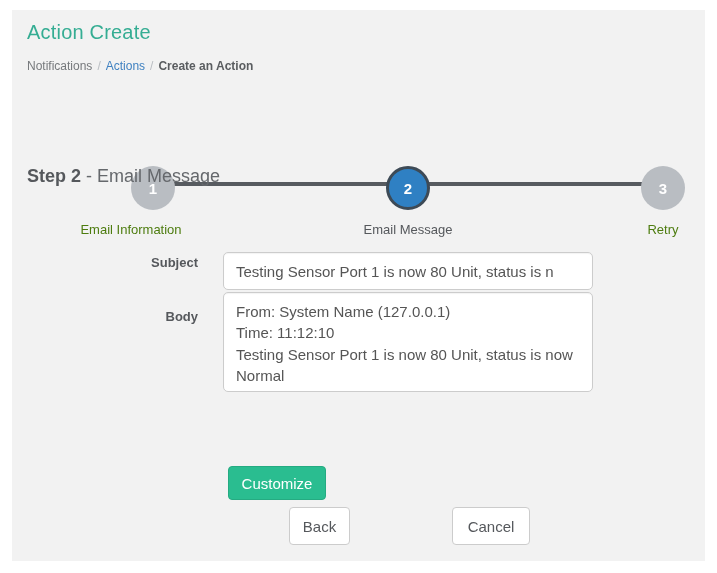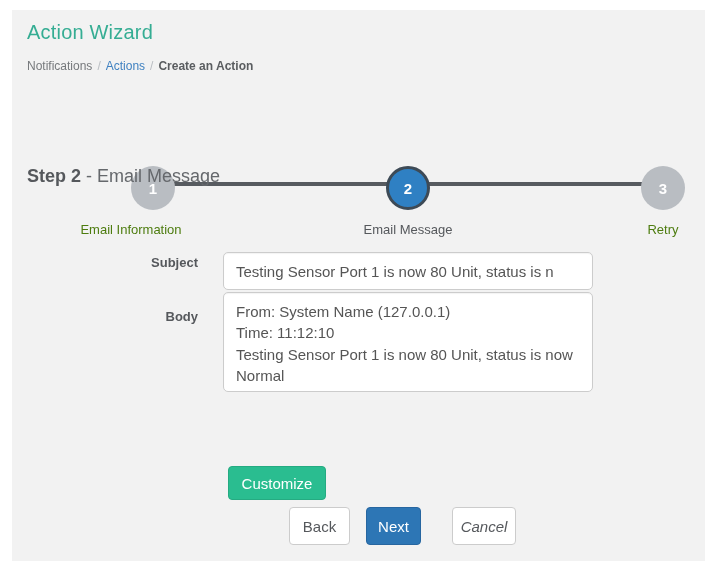--- a/index.html
+++ b/index.html
@@ -80,28 +80,28 @@
   .btn-row { position:absolute; left:0; top:497px; width:693px; height:38px; }
   .btn-default {
     position:absolute; height:38px;
     background:#ffffff; border:1px solid #cccccc; color:#55585c;
   }
   .btn-back { left:277px; width:61px; }
   .btn-next {
     position:absolute; left:354px; width:55px; height:38px;
     background:#2d76b5; border:1px solid #2766a0; color:#ffffff;
   }
-  .btn-cancel { left:440px; width:64px;font-style:italic; }
+  .btn-cancel { left:440px; width:78px; }
 </style>
 </head>
 <body>
 
 <div class="panel">
 
-  <div class="page-title">Action Wizard</div>
+  <div class="page-title">Action Create</div>
 
   <div class="breadcrumb">
     <span>Notifications</span><span class="sep">/</span><span class="crumb-link">Actions</span><span class="sep">/</span><span class="crumb-current">Create an Action</span>
   </div>
 
   <div class="stepper">
     <div class="step-line"></div>
     <div class="step-circle inactive step-c1">
       <span>1</span>
     </div>
@@ -125,17 +125,16 @@
 
   <div class="field-label label-body">Body</div>
   <textarea class="text-area" style="">From: System Name (127.0.0.1)
 Time: 11:12:10
 Testing Sensor Port 1 is now 80 Unit, status is now Normal</textarea>
 
   <button class="btn btn-customize">Customize</button>
 
   <div class="btn-row">
     <button class="btn btn-default btn-back">Back</button>
-    <button class="btn btn-next">Next</button>
     <button class="btn btn-default btn-cancel">Cancel</button>
   </div>
 
 </div>
 
 </body></html>

